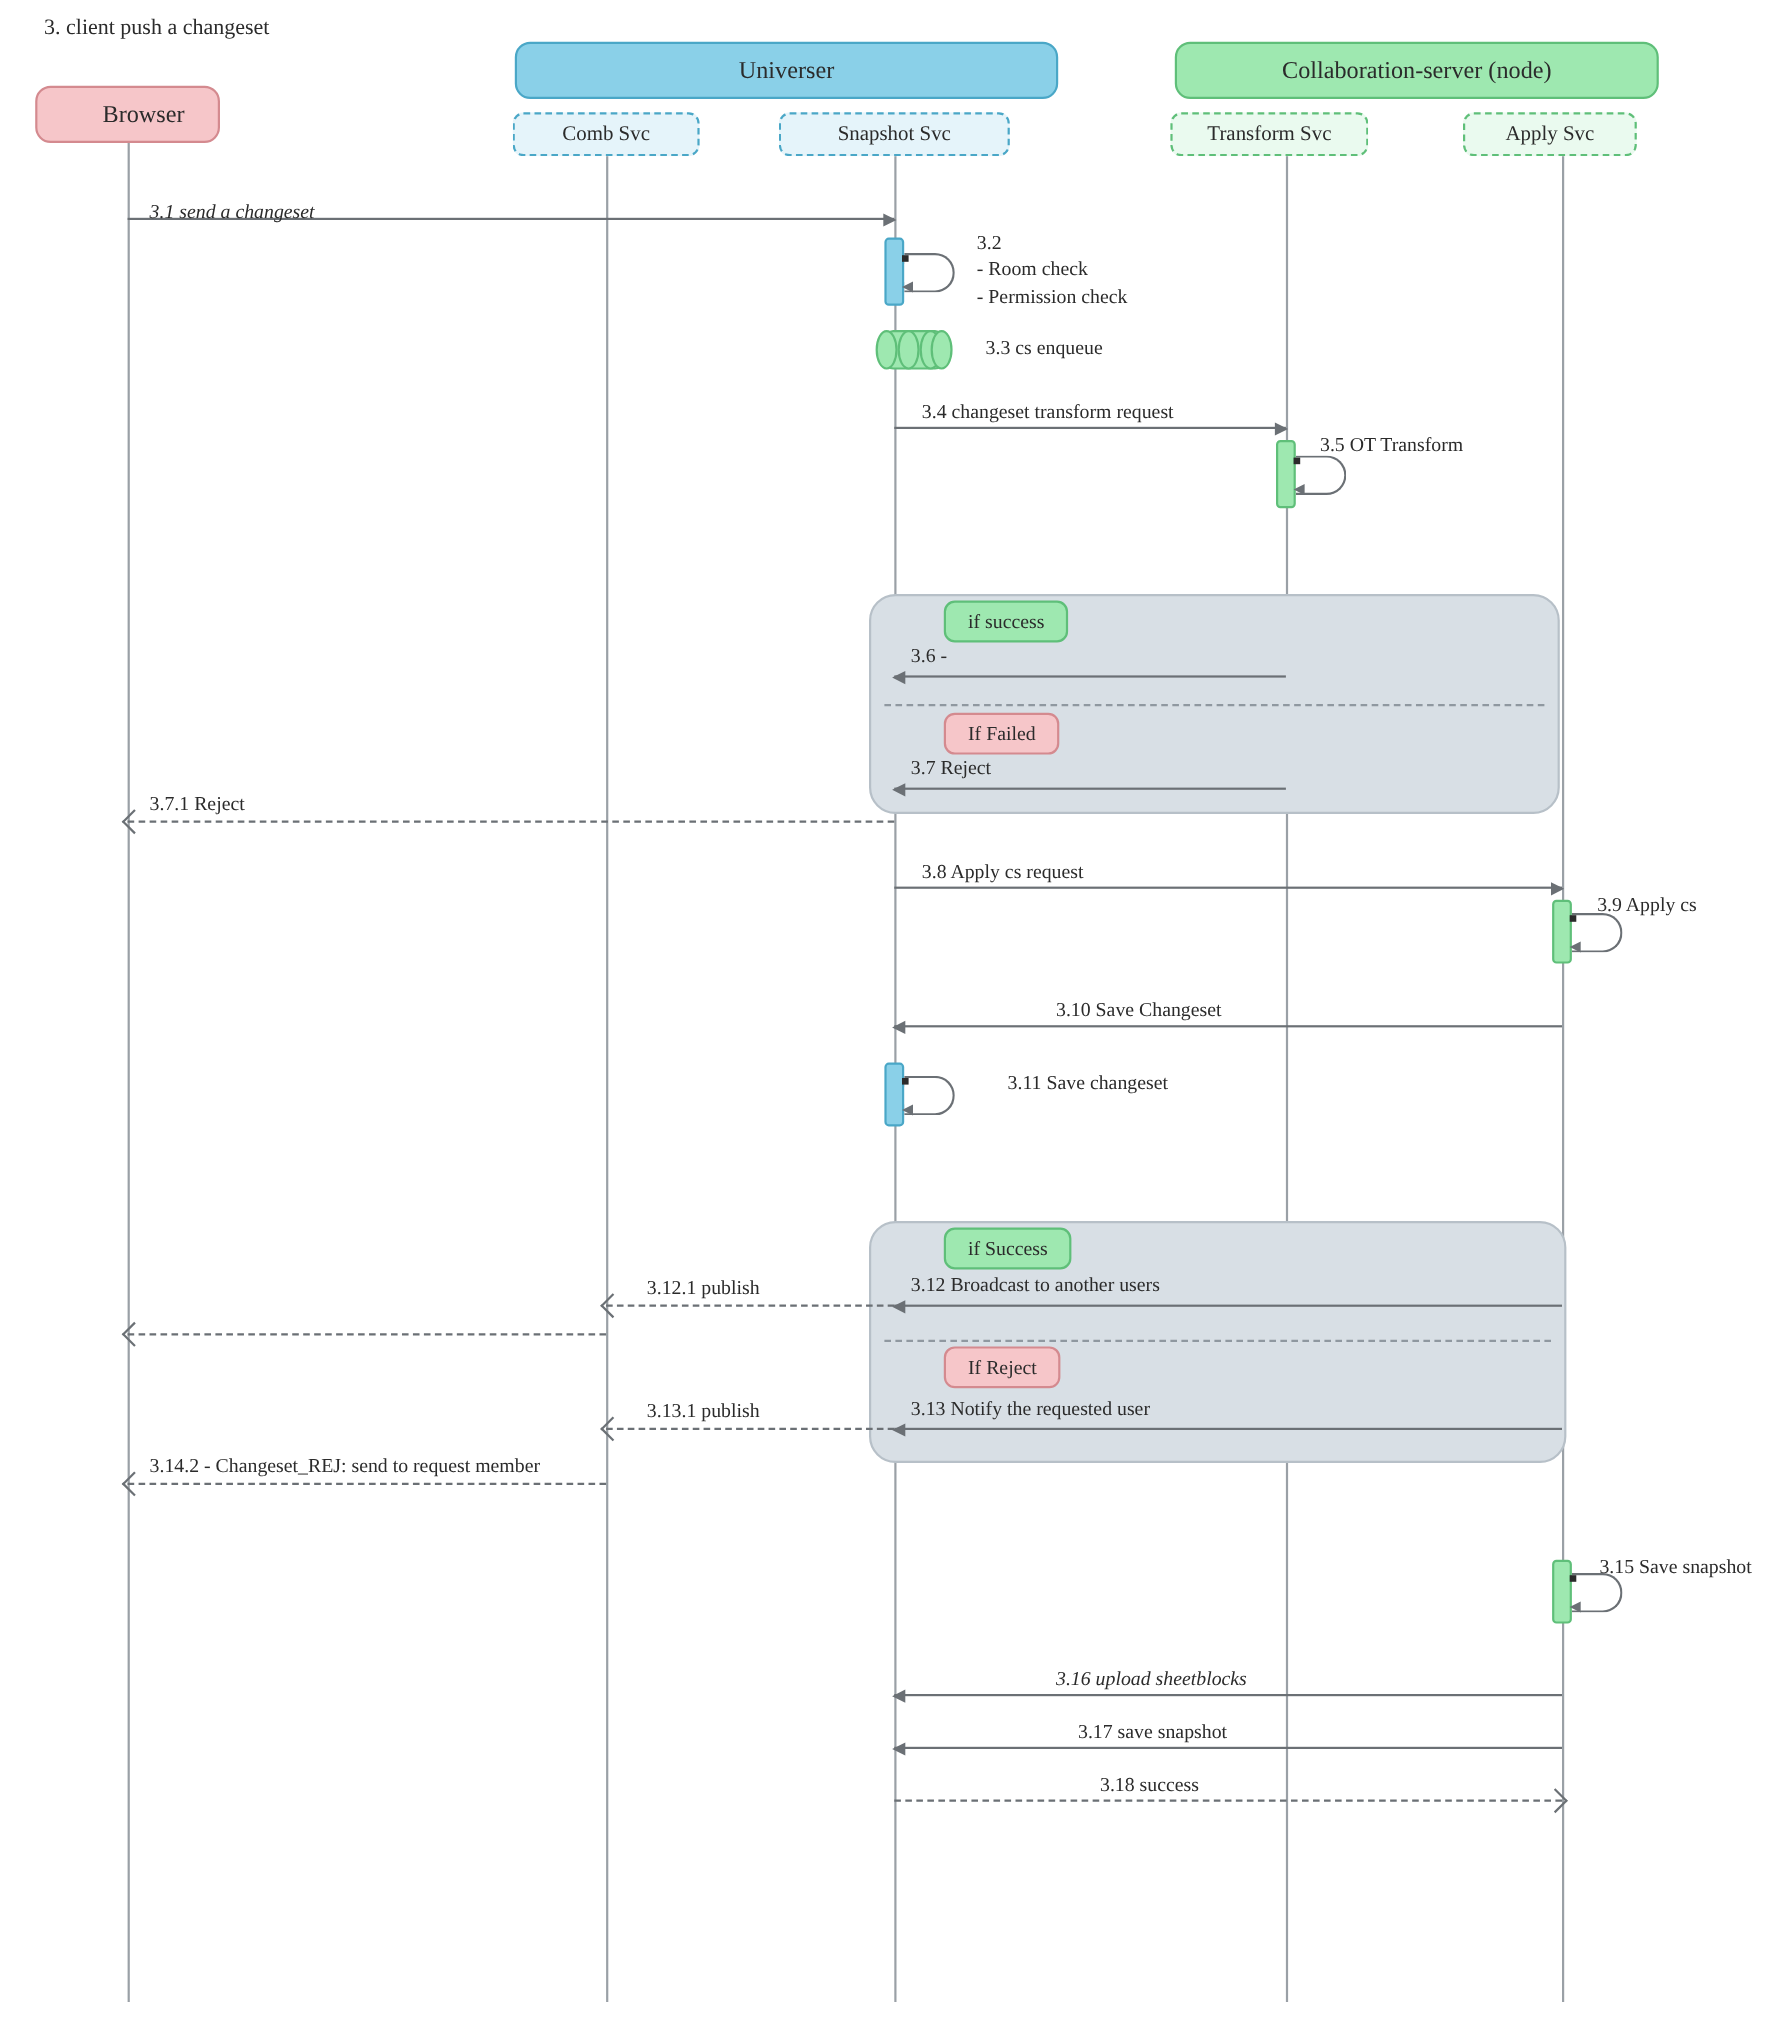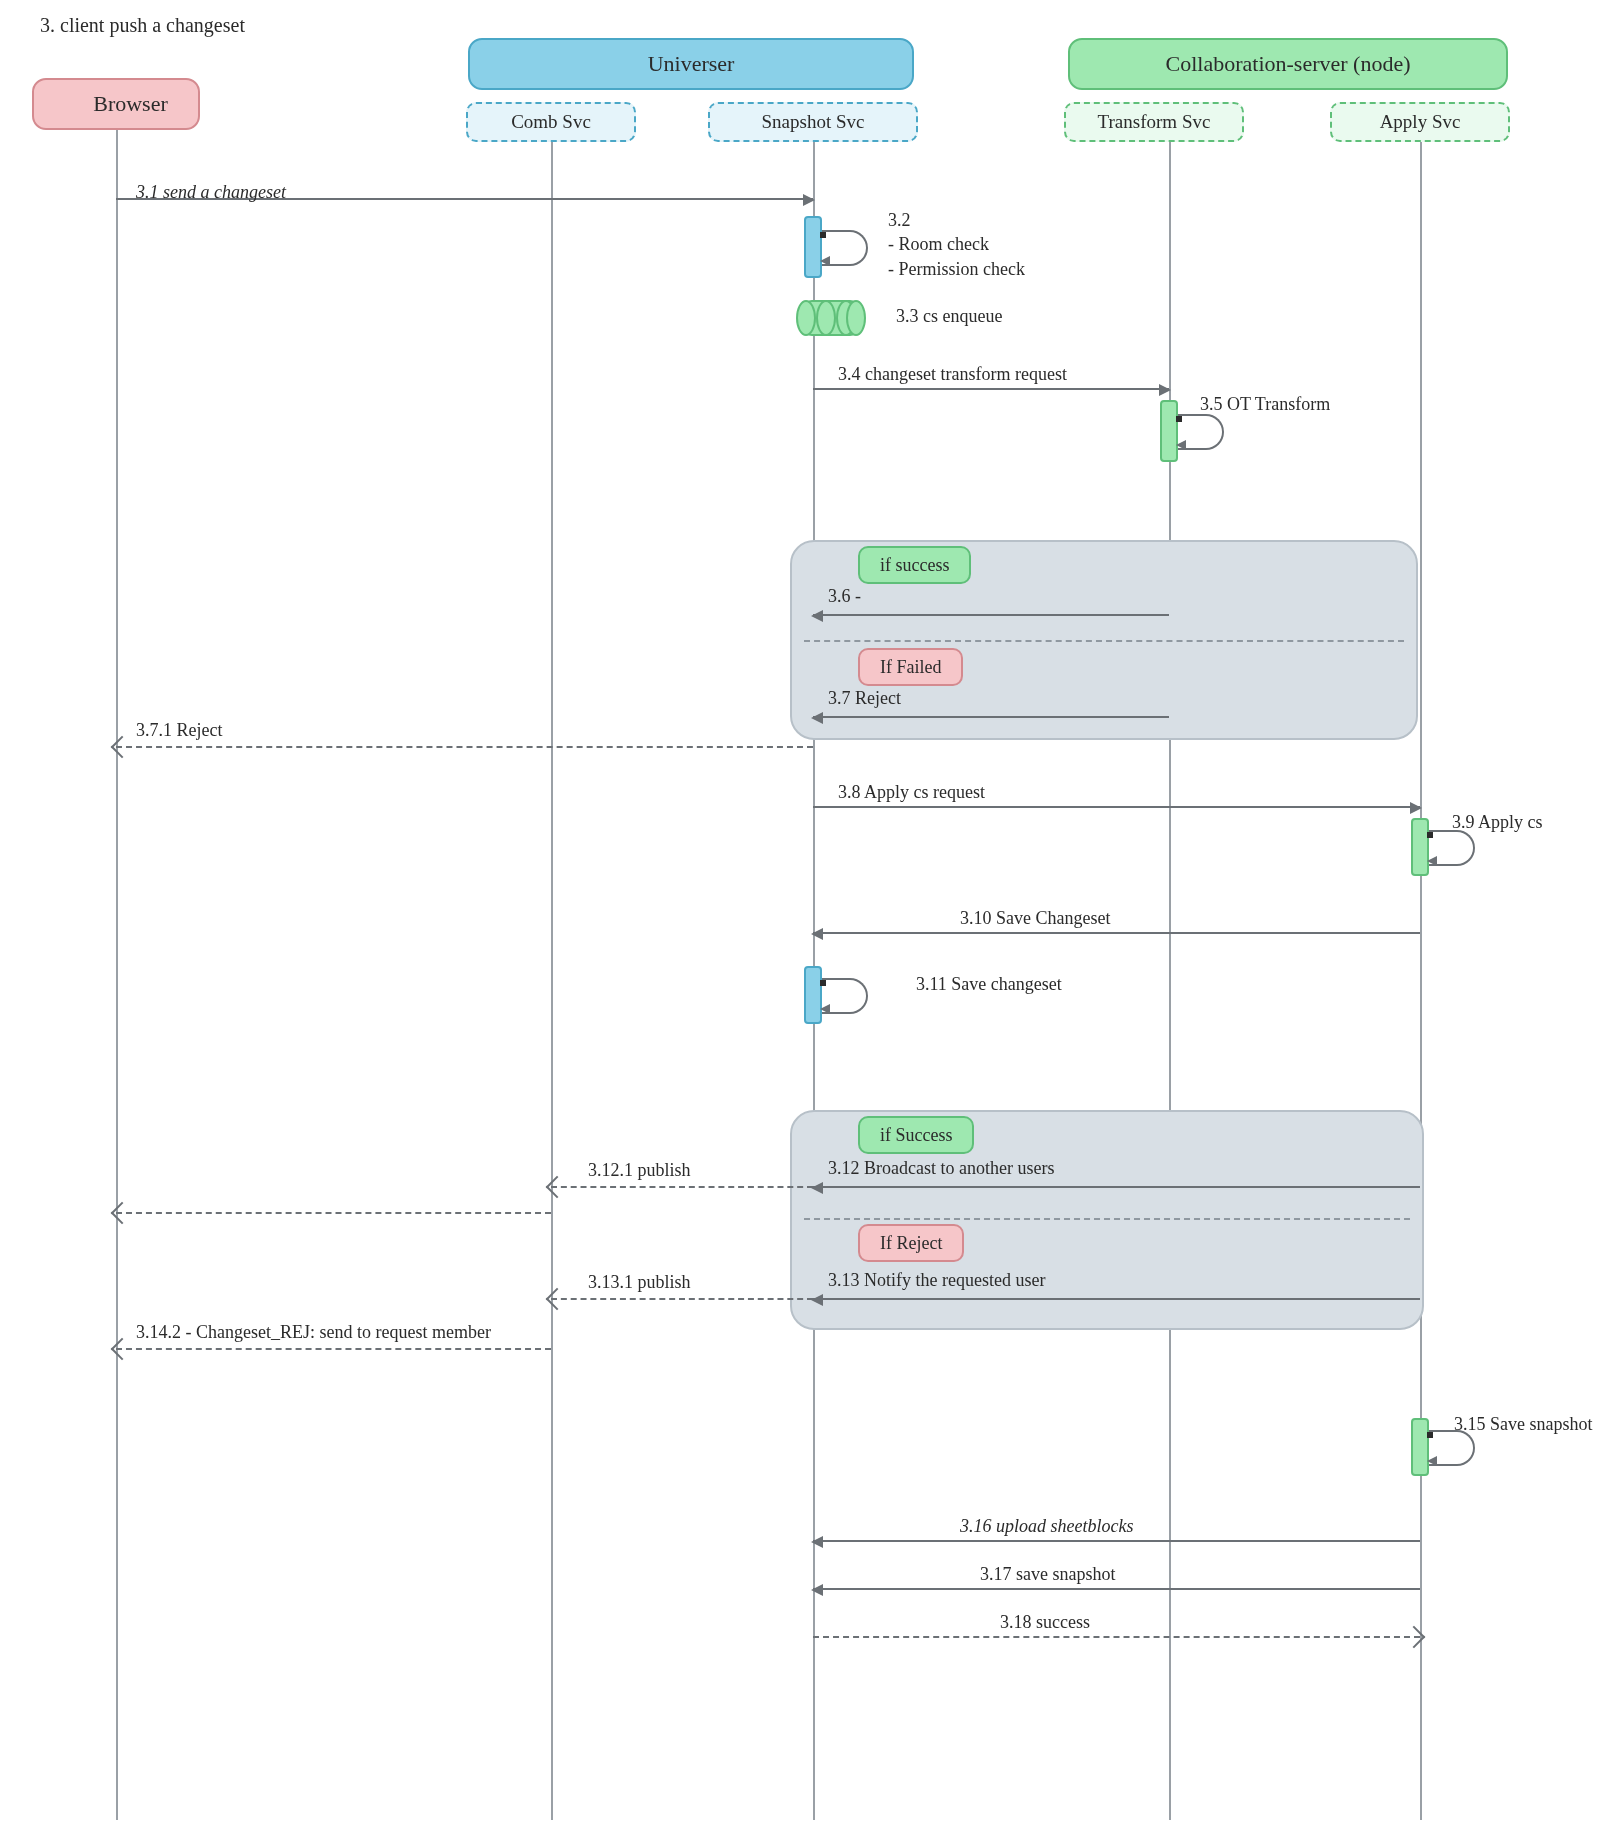--- a/index.html
+++ b/index.html
@@ -62,37 +62,37 @@
 </head>
 <body>
 
 <div class="stage">
 
   <div class="title" style="left:40px;top:14px;">3. client push a changeset</div>
 
   <div class="part rose" style="left:32px;top:78px;width:168px;">
       <span>Browser</span>
     </div>
-  <div class="part sky" style="left:468px;top:38px;width:446px;">
+  <div class="part sky" style="left:468px;top:38px;width:494px;">
       <span>Universer</span>
     </div>
   <div class="part mint" style="left:1068px;top:38px;width:440px;">
       <span>Collaboration-server (node)</span>
     </div>
 
   <div class="sub sky" style="left:466px;top:102px;width:170px;">
       <span>Comb Svc</span>
     </div>
   <div class="sub sky" style="left:708px;top:102px;width:210px;">
       <span>Snapshot Svc</span>
     </div>
   <div class="sub mint" style="left:1064px;top:102px;width:180px;">
       <span>Transform Svc</span>
     </div>
-  <div class="sub mint" style="left:1330px;top:102px;width:180px;">
+  <div class="sub mint" style="left:1330px;top:102px;width:158px;">
       <span>Apply Svc</span>
     </div>
 
   <div class="life" style="left:116px;top:130px;height:1690px;"></div>
   <div class="life" style="left:551px;top:142px;height:1678px;"></div>
   <div class="life" style="left:813px;top:142px;height:1678px;"></div>
   <div class="life" style="left:1169px;top:142px;height:1678px;"></div>
   <div class="life" style="left:1420px;top:142px;height:1678px;"></div>
 
   <div class="arrow" style="left:116px;top:198px;width:697px;">

